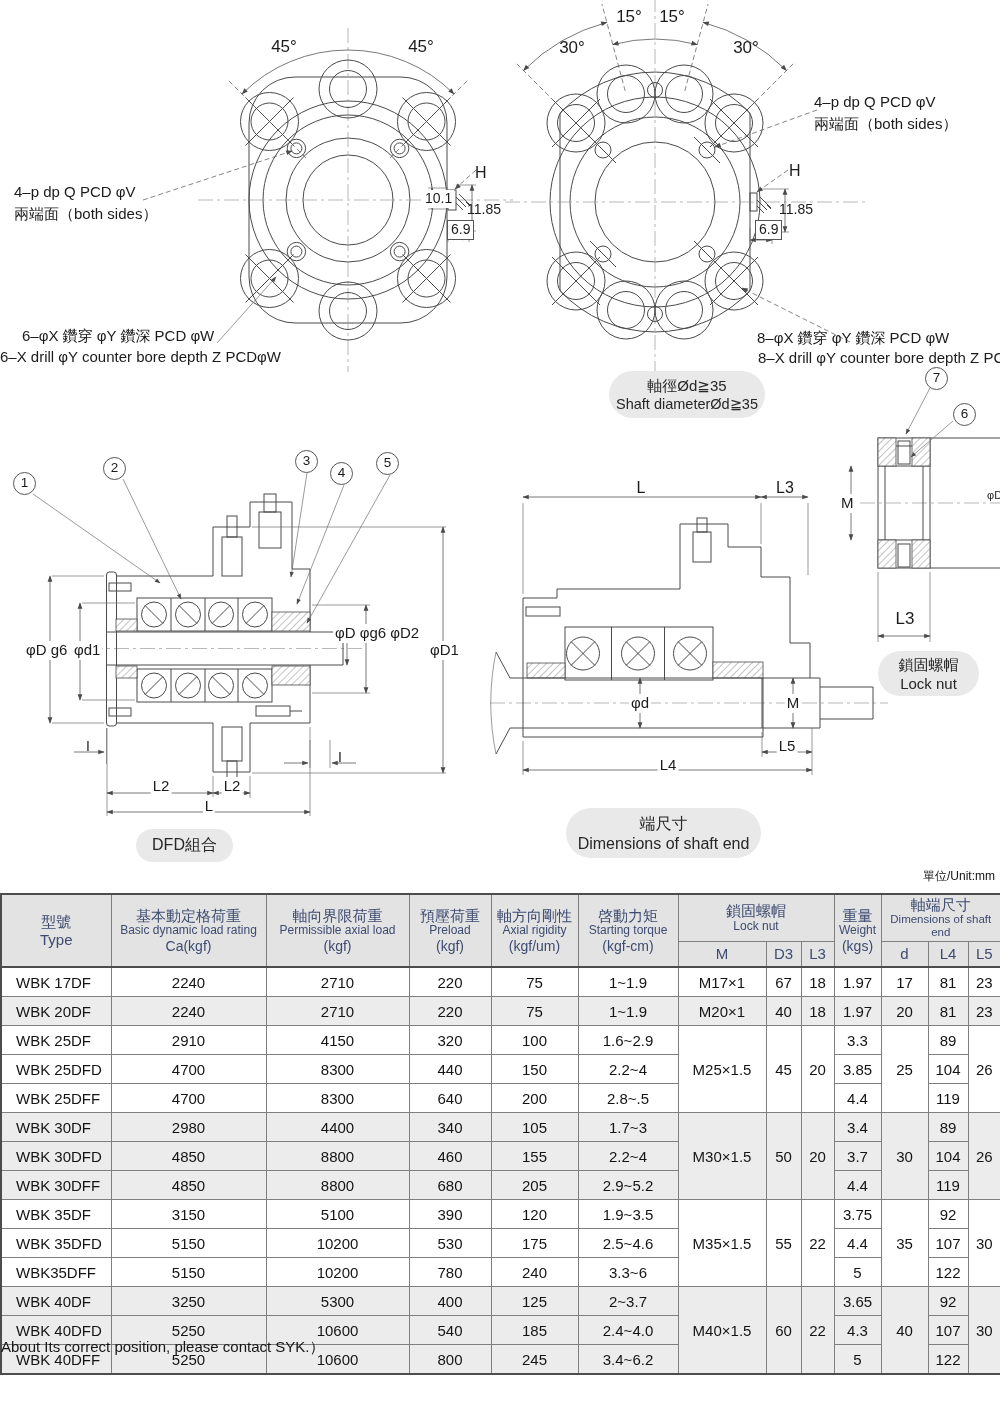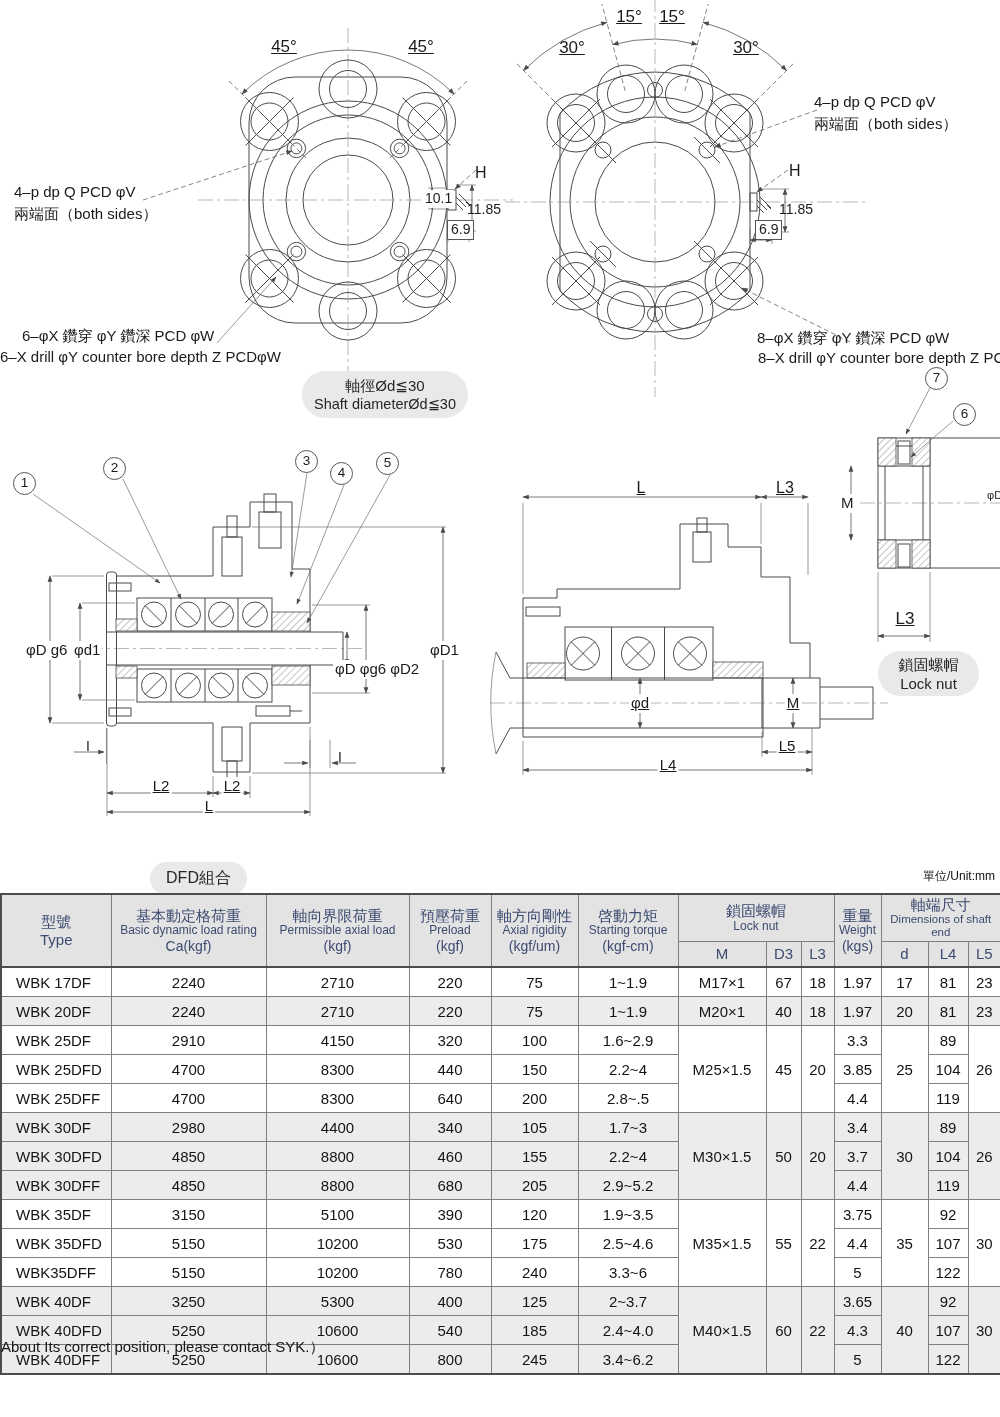--- a/index.html
+++ b/index.html
@@ -6,21 +6,21 @@
   .page{position:relative;width:1000px;height:1417px;background:#fff;overflow:hidden;
         font-family:"Liberation Sans","DejaVu Sans",sans-serif;color:#1b1b1b;}
   svg.art{position:absolute;left:0;top:0;}
   svg .s{stroke:#4a4a4a;fill:none;stroke-width:1;}
   svg .t{stroke:#6e6e6e;fill:none;stroke-width:.7;}
   svg .cl{stroke:#9a9a9a;fill:none;stroke-width:.7;stroke-dasharray:15 4 3 4;}
   svg .dim{stroke:#555;fill:none;stroke-width:.8;}
   svg .dsh{stroke:#666;fill:none;stroke-width:.8;stroke-dasharray:5 3;}
   svg .hat{fill:url(#h);stroke:#4a4a4a;stroke-width:.8;}
   .lbl{position:absolute;font-size:15px;white-space:nowrap;color:#1b1b1b;line-height:1.25;}
-  .c{transform:translateX(-50%);text-decoration:underline;}
+  .c{transform:translateX(-50%);}
   .deg{font-size:17px;}
   .bg{background:#fff;padding:0 2px;}
   .box{border:1px solid #555;padding:0 3px;font-size:14px;background:#fff;}
   .sm{font-size:14px;}
   .pill{position:absolute;background:#e9e9e9;border-radius:26px;display:flex;flex-direction:column;
         align-items:center;justify-content:center;text-align:center;color:#262626;}
   .pill .l1{font-size:15px;}
   .pill .l2{font-size:14.5px;}
   .bal{position:absolute;width:21px;height:21px;border:1.2px solid #555;border-radius:50%;
        text-align:center;line-height:19px;font-size:13.5px;background:#fff;}
@@ -341,43 +341,47 @@
   <div class="lbl deg c" style="left:572px;top:37px;">30°</div>
   <div class="lbl deg c" style="left:746px;top:37px;">30°</div>
   <div class="lbl" style="left:814px;top:93px;">4–p dp Q PCD φV</div>
   <div class="lbl" style="left:814px;top:115px;">兩端面（both sides）</div>
   <div class="lbl" style="left:789px;top:161px;font-size:16px;">H</div>
   <div class="lbl sm" style="left:779px;top:201px;">11.85</div>
   <div class="lbl box" style="left:755px;top:220px;">6.9</div>
   <div class="lbl" style="left:757px;top:329px;">8–φX 鑽穿 φY 鑽深 PCD φW</div>
   <div class="lbl" style="left:758px;top:349px;">8–X drill φY counter bore depth Z PCDφW</div>
 
-  <div class="pill" style="left:302px;top:371px;width:166px;height:47px;">
-    <div class="l1">軸徑Ød≦30</div>
-    <div class="l2">Shaft diameterØd≦30</div>
+  <div class="pill" style="left:609px;top:371px;width:156px;height:47px;">
+    <div class="l1">軸徑Ød≧35</div>
+    <div class="l2">Shaft diameterØd≧35</div>
   </div>
-  <div class="pill" style="left:150px;top:829px;width:97px;height:33px;margin-top:33px;">
+  <div class="pill" style="left:136px;top:829px;width:97px;height:33px;">
     <div class="l1" style="font-size:16px;">DFD組合</div>
+  </div>
+  <div class="pill" style="left:566px;top:808px;width:195px;height:50px;">
+    <div class="l1" style="font-size:16px;">端尺寸</div>
+    <div class="l2" style="font-size:16px;">Dimensions of shaft end</div>
   </div>
   <div class="pill" style="left:878px;top:651px;width:101px;height:45px;">
     <div class="l1">鎖固螺帽</div>
     <div class="l2" style="font-size:15px;">Lock nut</div>
   </div>
 
   <div class="bal" style="left:13px;top:472px;">1</div>
   <div class="bal" style="left:103px;top:457px;">2</div>
   <div class="bal" style="left:295px;top:450px;">3</div>
   <div class="bal" style="left:330px;top:462px;">4</div>
   <div class="bal" style="left:376px;top:452px;">5</div>
   <div class="bal" style="left:925px;top:367px;">7</div>
   <div class="bal" style="left:953px;top:403px;">6</div>
 
   <div class="lbl bg" style="left:24px;top:641px;">φD g6</div>
   <div class="lbl bg" style="left:72px;top:641px;">φd1</div>
-  <div class="lbl bg" style="left:333px;top:660px;">φD φg6 φD2</div>
+  <div class="lbl bg" style="left:333px;top:624px;">φD φg6 φD2</div>
   <div class="lbl bg" style="left:428px;top:641px;">φD1</div>
   <div class="lbl sm" style="left:86px;top:738px;">I</div>
   <div class="lbl sm" style="left:338px;top:749px;">I</div>
   <div class="lbl c bg" style="left:161px;top:777px;">L2</div>
   <div class="lbl c bg" style="left:232px;top:777px;">L2</div>
   <div class="lbl c bg" style="left:209px;top:797px;">L</div>
 
   <div class="lbl c" style="left:641px;top:478px;font-size:16px;">L</div>
   <div class="lbl c" style="left:785px;top:478px;font-size:16px;">L3</div>
   <div class="lbl c bg" style="left:640px;top:694px;">φd</div>

